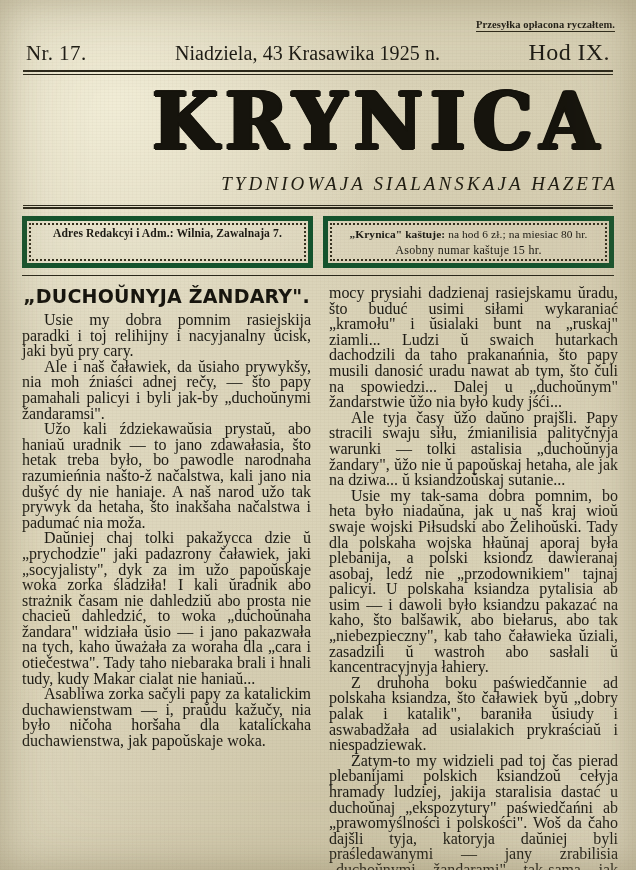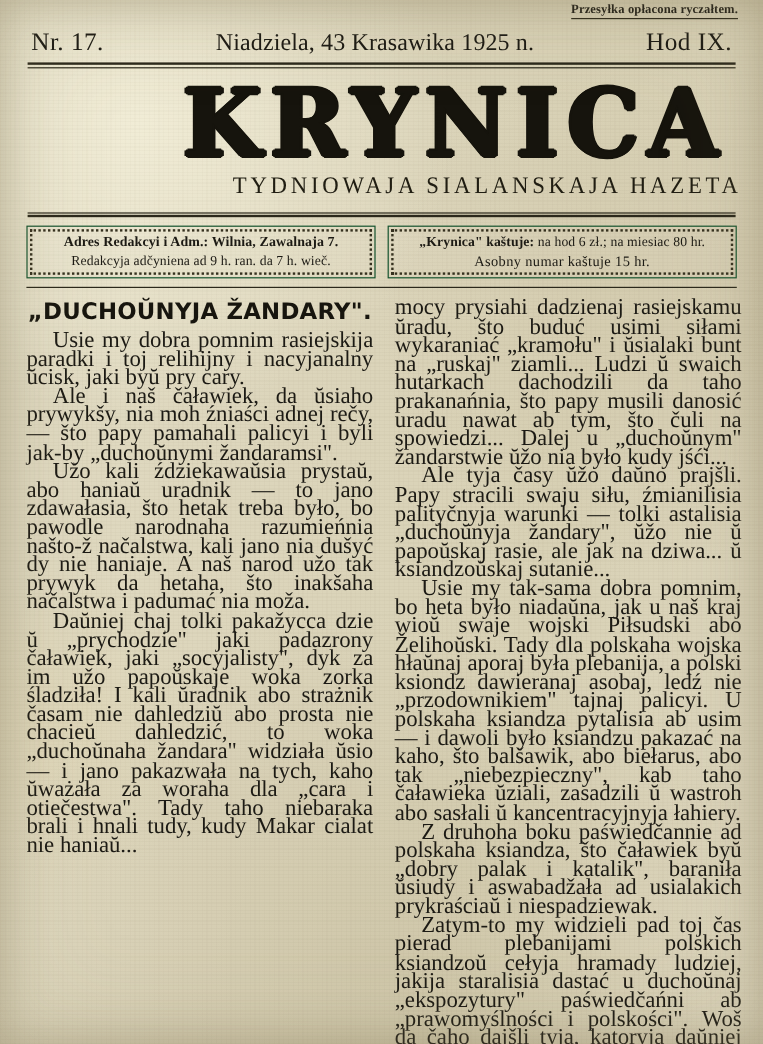--- a/index.html
+++ b/index.html
@@ -39,21 +39,21 @@
   #vignette {
     position: absolute;
     inset: 0;
     pointer-events: none;
     box-shadow: inset 0 0 38px rgba(120,108,74,0.38), inset 0 0 90px rgba(140,126,88,0.18);
   }
 
   #sheet {
     position: absolute;
     inset: 0;
-    padding: 0 18px;
+    padding: 16px 18px;
     box-sizing: border-box;
   }
 
   
   .postage-row {
     height: 20px;
     position: relative;
   }
   .postage {
     position: absolute;
@@ -68,21 +68,21 @@
   }
 
   .issue-row {
     display: flex;
     align-items: baseline;
     padding: 0 8px;
     margin-top: 3px;
   }
   .issue-no   { font-size: 21px; letter-spacing: 0.4px; }
   .issue-date { flex: 1; text-align: center; font-size: 20px; letter-spacing: 0.1px; }
-  .issue-year { font-size: 21px; letter-spacing: 0.4px; }
+  .issue-year { font-size: 24px; letter-spacing: 0.4px; }
 
   .rule-double {
     margin: 4px 5px 0 5px;
     border-top: 2.6px solid #2b281b;
     border-bottom: 1px solid #2b281b;
     height: 1.5px;
   }
 
   
   .masthead {
@@ -101,41 +101,43 @@
       0 1.3px 0 #16140d, 0 -1.3px 0 #16140d,
       1.2px 1.2px 0 #16140d, -1.2px 1.2px 0 #16140d,
       1.2px -1.2px 0 #16140d, -1.2px -1.2px 0 #16140d,
       2.4px 0 0 #16140d, -2.4px 0 0 #16140d;
     transform: scaleX(0.96);
     padding-left: 8px;
   }
   .masthead-sub {
     font-size: 19px;
     letter-spacing: 3.1px;
+    margin-top: 10px;
     color: #201d12;
     transform: scaleY(1.04);
+    font-style: italic;
   }
 
   .rule-double2 {
     margin: 10px 5px 0 5px;
     border-top: 1px solid #2b281b;
     border-bottom: 2.6px solid #2b281b;
     height: 1.5px;
   }
 
   
   .info-row {
     display: flex;
     gap: 10px;
     margin-top: 7px;
     padding: 0 4px;
   }
   .info-box {
     flex: 1;
-    border: 1px solid #14532d;
+    border: 5px solid #14532d;
     padding: 5px 6px 5px 6px;
     text-align: center;
     position: relative;
     background: rgba(255,255,255,0.03);
   }
   .info-box::before {
     content: "";
     position: absolute;
     inset: 2px;
     border: 2.2px dotted #35311f;
@@ -173,21 +175,21 @@
     font-family: "DejaVu Sans", "Liberation Sans", sans-serif;
     font-weight: bold;
     font-size: 19px;
     letter-spacing: 0.2px;
     text-align: center;
     margin: 0 0 5px 0;
     color: #17150e;
   }
   .col p {
     margin: 0;
-    font-size: 19px;
+    font-size: 16px;
     line-height: 15.6px;
     text-align: justify;
     text-indent: 22px;
     letter-spacing: -0.05px;
     word-spacing: 0.2px;
     hyphens: manual;
   }
   .col.right p:first-child { text-indent: 0; }
 </style>
 </head>
@@ -213,41 +215,41 @@
   <div class="masthead">
     <div class="masthead-title">KRYNICA</div>
     <div class="masthead-sub">TYDNIOWAJA SIALANSKAJA HAZETA</div>
   </div>
 
   <div class="rule-double2"></div>
 
   <div class="info-row">
     <div class="info-box info-left">
       <div class="line l1">Adres Redakcyi i Adm.: Wilnia, Zawalnaja 7.</div>
-      <div class="line l2">Redakcyja adčyniena  ad 9 h. ran. da 7 h. wieč.</div>
     </div>
     <div class="info-box info-right">
       <div class="line"><span class="b">„Krynica" kaštuje:</span><span> na hod 6 zł.; na miesiac 80 hr.</span></div>
       <div class="line l2">Asobny numar kaštuje 15 hr.</div>
     </div>
   </div>
 
   <div class="rule-thin"></div>
 
   <div class="article">
     <div class="col left">
       <h1 class="headline">„DUCHOŬNYJA ŽANDARY".</h1>
       <p>Usie my dobra pomnim rasiejskija paradki i toj relihijny i nacyjanalny ŭcisk, jaki byŭ pry cary.</p>
       <p>Ale i naš čaławiek, da ŭsiaho prywykšy, nia moh źniaści adnej rečy, — što papy pamahali palicyi i byli jak-by „duchoŭnymi žandaramsi".</p>
       <p>Užo kali ździekawaŭsia prystaŭ, abo haniaŭ uradnik — to jano zdawałasia, što hetak treba było, bo pawodle narodnaha razumieńnia našto-ž načalstwa, kali jano nia dušyć dy nie haniaje. A naš narod užo tak prywyk da hetaha, što inakšaha načalstwa i padumać nia moža.</p>
       <p>Daŭniej chaj tolki pakažycca dzie ŭ „prychodzie" jaki padazrony čaławiek, jaki „socyjalisty", dyk za im užo papoŭskaje woka zorka śladziła! I kali ŭradnik abo strażnik časam nie dahledziŭ abo prosta nie chacieŭ dahledzić, to woka „duchoŭnaha žandara" widziała ŭsio — i jano pakazwała na tych, kaho ŭważała za woraha dla „cara i otiečestwa". Tady taho niebaraka brali i hnali tudy, kudy Makar cialat nie haniaŭ...</p>
+      <p>Asabliwa zorka sačyli papy za katalickim duchawienstwam — i, praŭdu kažučy, nia było ničoha horšaha dla katalickaha duchawienstwa, jak papoŭskaje woka.</p>
     </div>
     <div class="col right">
       <p>mocy prysiahi dadzienaj rasiejskamu ŭradu, što buduć usimi siłami wykaraniać „kramołu" i ŭsialaki bunt na „ruskaj" ziamli... Ludzi ŭ swaich hutarkach dachodzili da taho prakanańnia, što papy musili danosić uradu nawat ab tym, što čuli na spowiedzi... Dalej u „duchoŭnym" žandarstwie ŭžo nia było kudy jśći...</p>
-      <p>Ale tyja časy ŭžo daŭno prajšli. Papy stracili swaju siłu, źmianilisia palityčnyja warunki — tolki astalisia „duchoŭnyja žandary", ŭžo nie ŭ papoŭskaj rasie, ale jak na dziwa... ŭ ksiandzoŭskaj sutanie...</p>
+      <p>Ale tyja časy ŭžo daŭno prajšli. Papy stracili swaju siłu, źmianilisia palityčnyja warunki — tolki astalisia „duchoŭnyja žandary", ŭžo nie ŭ papoŭskaj hetaha, ale jak na dziwa... ŭ ksiandzoŭskaj sutanie...</p>
       <p>Usie my tak-sama dobra pomnim, bo heta było niadaŭna, jak u naš kraj wioŭ swaje wojski Piłsudski abo Želihoŭski. Tady dla polskaha wojska hłaŭnaj aporaj była plebanija, a polski ksiondz dawieranaj asobaj, ledź nie „przodownikiem" tajnaj palicyi. U polskahа ksiandza pytalisia ab usim — i dawoli było ksiandzu pakazać na kaho, što balšawik, abo biełarus, abo tak „niebezpieczny", kab taho čaławieka ŭziali, zasadzili ŭ wastroh abo sasłali ŭ kancentracyjnyja łahiery.</p>
       <p>Z druhoha boku paświedčannie ad polskaha ksiandza, što čaławiek byŭ „dobry palak i katalik", baraniła ŭsiudy i aswabadžała ad usialakich prykraściaŭ i niespadziewak.</p>
       <p>Zatym-to my widzieli pad toj čas pierad plebanijami polskich ksiandzoŭ cełyja hramady ludziej, jakija staralisia dastać u duchoŭnaj „ekspozytury" paświedčańni ab „prawomyślności i polskości". Woš da čaho dajšli tyja, katoryja daŭniej byli praśledawanymi — jany zrabilisia „duchoŭnymi žandarami" tak-sama jak daŭniej byli papy — baroniačy ŭžo nie „cara i otiečestwo", ale „Boga i ojczyznę"! Pieramianilisia tolki ludzi i adzieža, ale sposab astaŭsia toj samy.</p>
     </div>
   </div>
 
 </div>
 
 <div id="vignette"></div>
 

